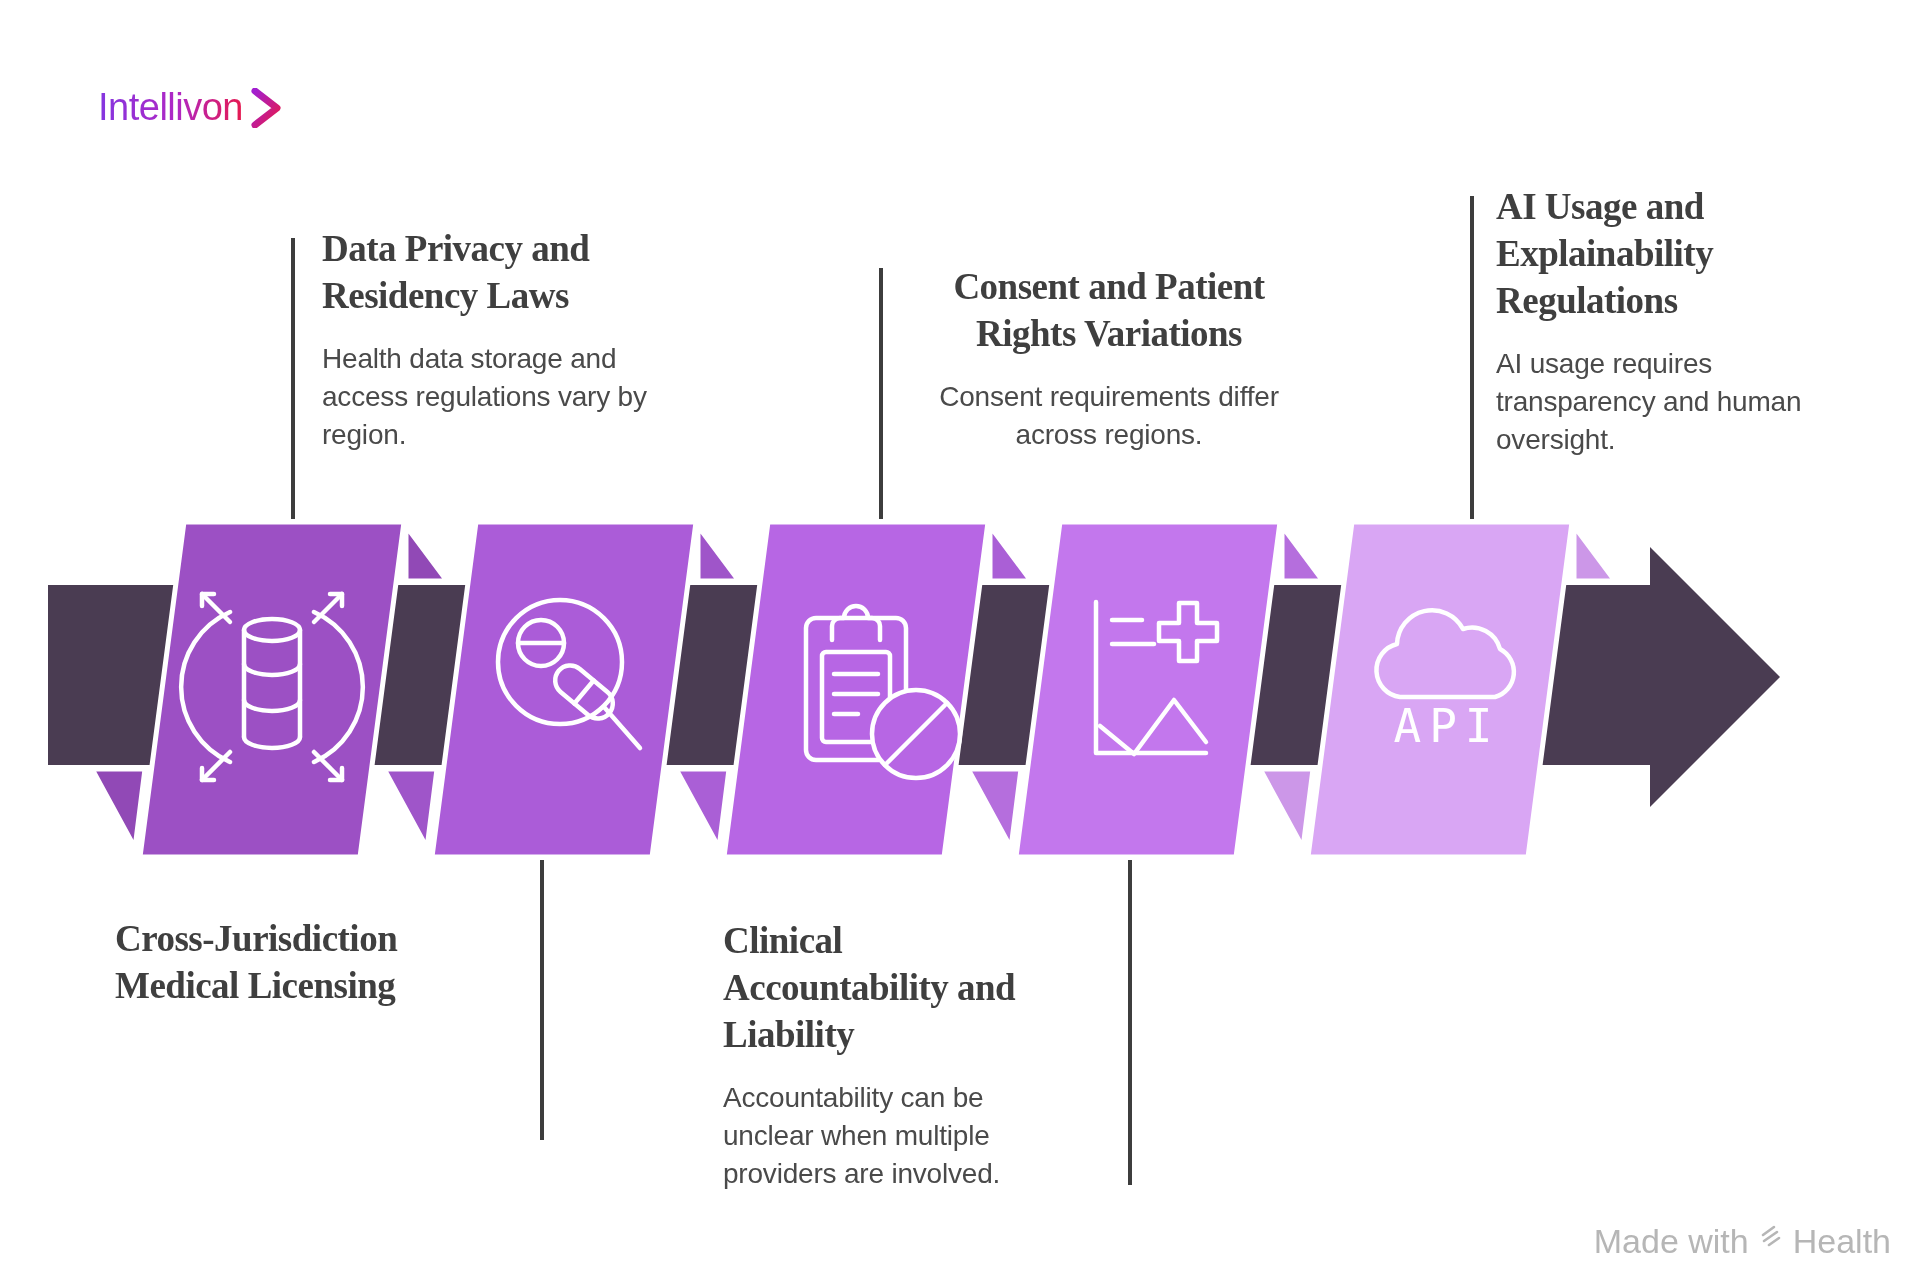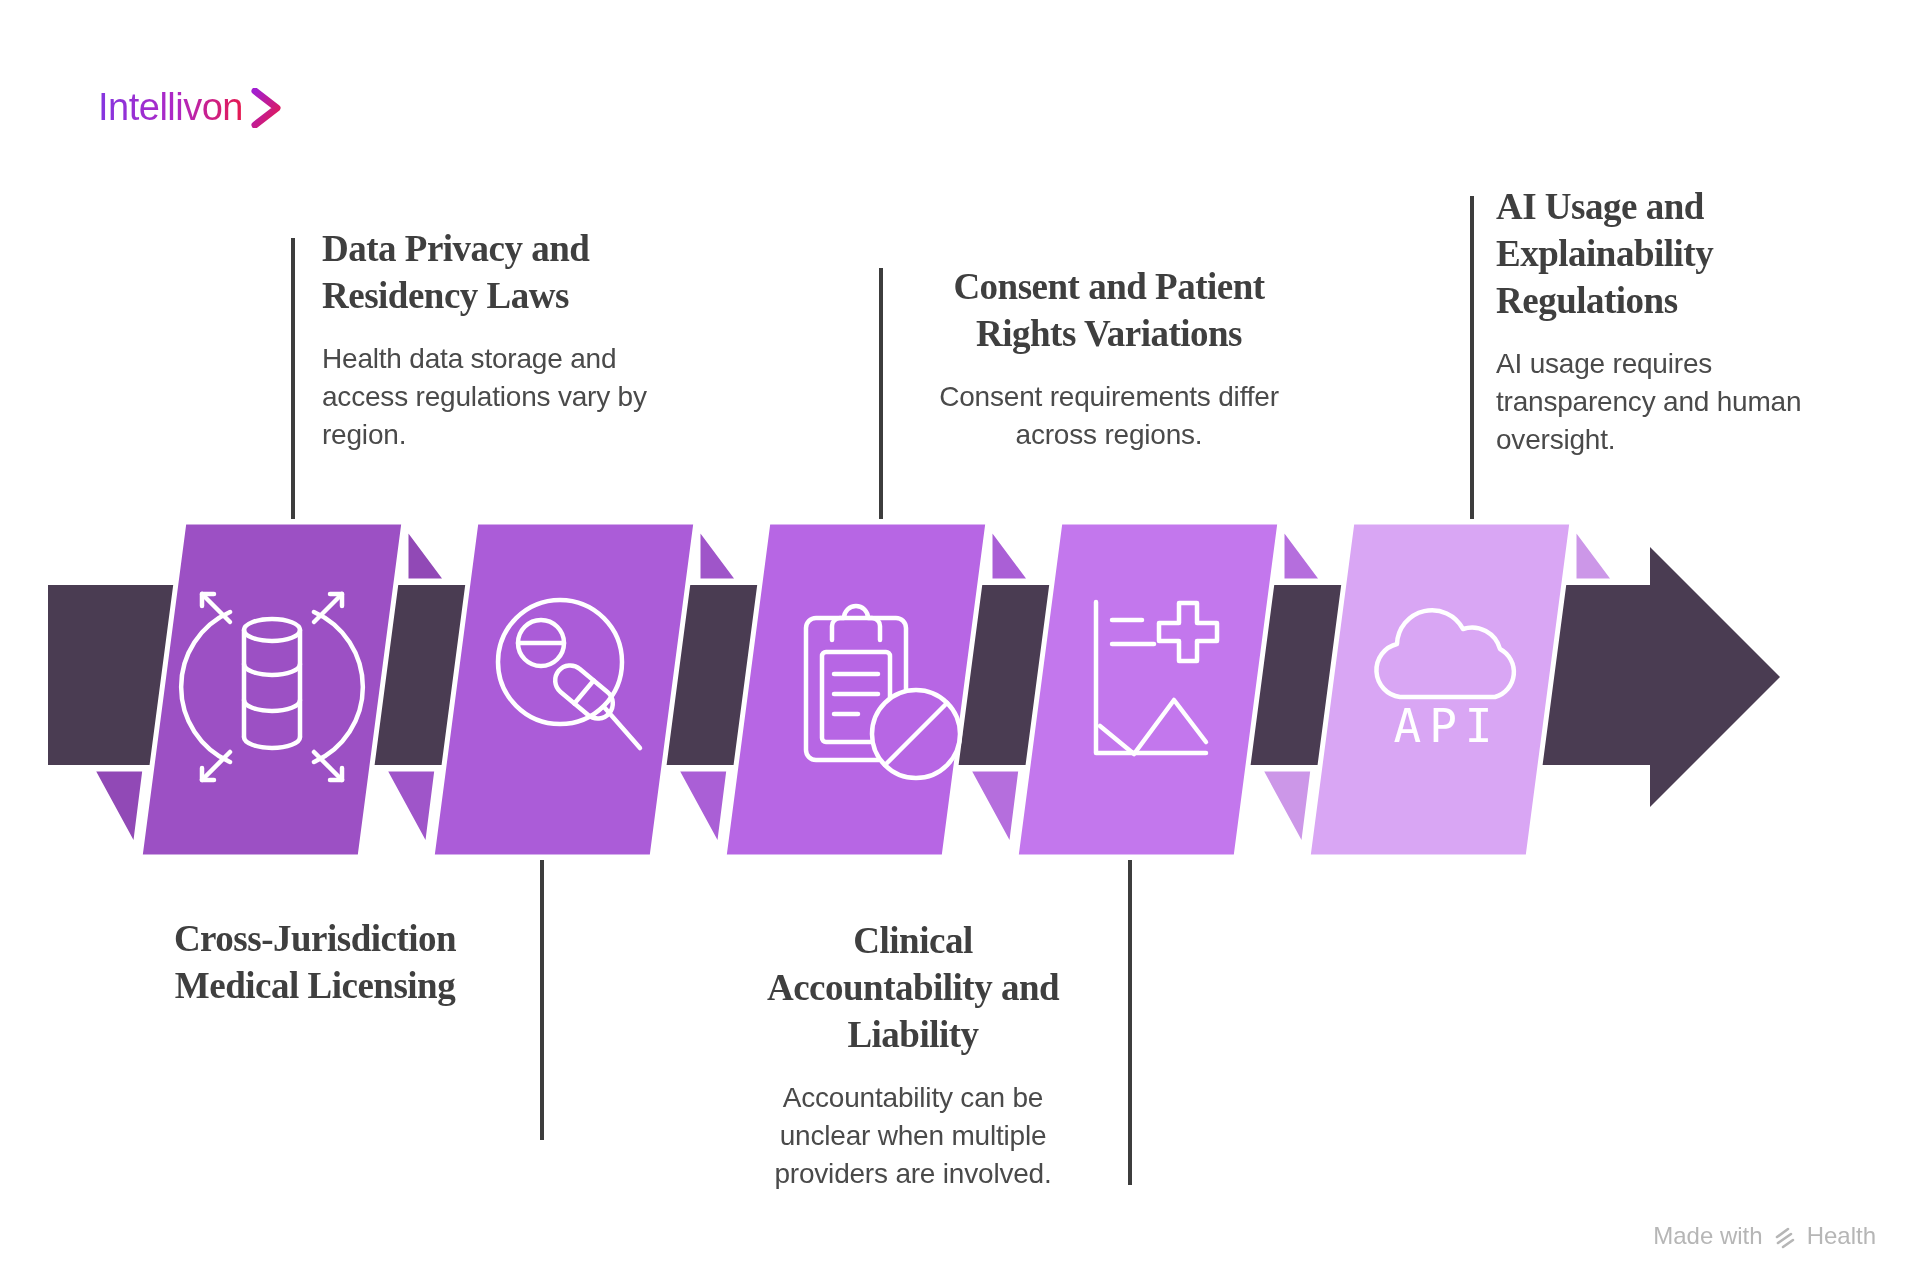--- a/index.html
+++ b/index.html
@@ -13,30 +13,30 @@
   .connector{stroke:#3d3d3d;stroke-width:4;}
   .block{position:absolute;}
   .block .title{
     font-weight:bold;font-size:37px;line-height:47px;letter-spacing:-0.5px;
     color:#3F3F3F;white-space:pre-line;margin:0;font-family:Liberation Serif, serif;
   }
   .block .desc{
     font-size:28px;line-height:38px;letter-spacing:-0.2px;
     color:#4A4A4A;white-space:pre-line;margin:21px 0 0 0;
   }
-  .block.align-right .title,.block.align-right .desc{text-align:center;}
+  .block.align-right .title,.block.align-right .desc{text-align:left;}
   #logo{position:absolute;left:98px;top:86px;display:flex;align-items:center;gap:8px;}
   #logo .logo-text{
     font-size:38px;font-weight:normal;letter-spacing:-0.5px;
     background:linear-gradient(90deg,#8436E0 0%,#B027C4 55%,#E6194E 100%);
     -webkit-background-clip:text;background-clip:text;color:transparent;
   }
   #footer{
-    position:absolute;right:44px;top:1222px;display:flex;align-items:flex-end;gap:9px;
-    font-size:24px;color:#B6B6B6;
+    position:absolute;right:29px;top:1222px;display:flex;align-items:flex-start;gap:9px;
+    font-size:34px;color:#B6B6B6;
   }
   .api-label{
     font-family:"DejaVu Sans Mono",monospace;font-size:46px;letter-spacing:8px;
     fill:#ffffff;text-anchor:middle;
   }
 </style>
 </head>
 <body>
 
 <div id="canvas">

